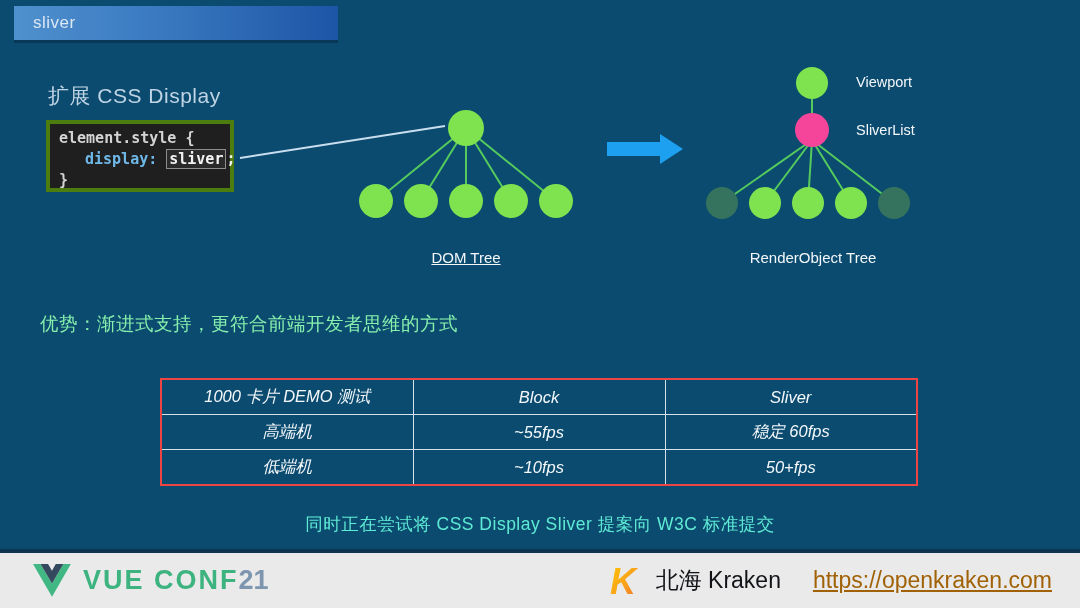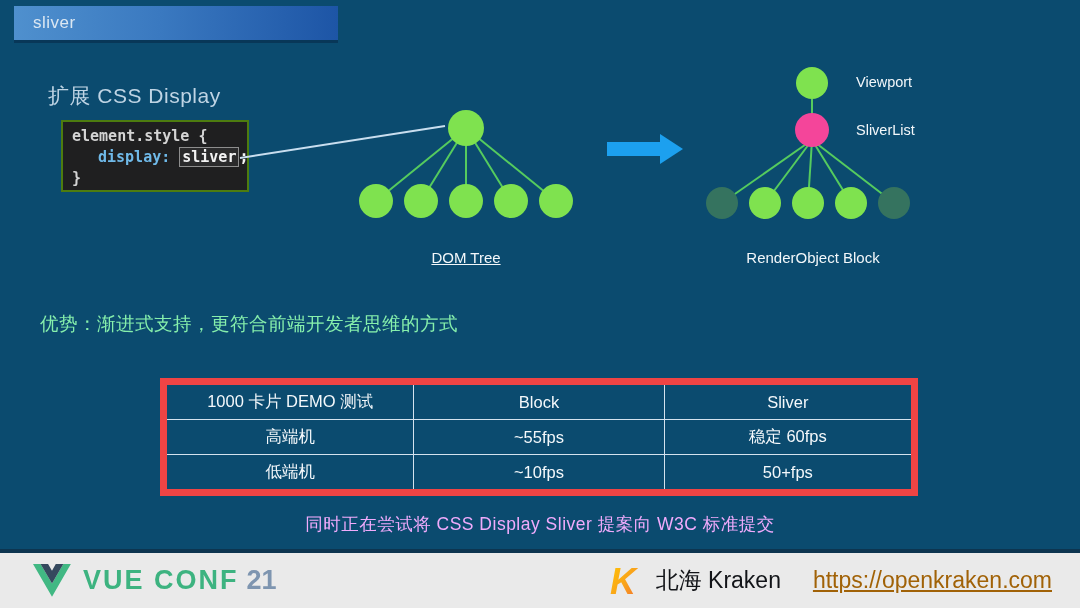--- a/index.html
+++ b/index.html
@@ -20,24 +20,24 @@
 
   
   .page-title {
     position:absolute; left:48px; top:82px;
     color:#bfd4e4; font-size:21px; letter-spacing:.5px;
   }
 
   
   .code-block {
     position:absolute; left:46px; top:120px; width:188px; height:72px;
-    background:#1f1f20; border:2px solid #4d7c0f;
+    background:#1f1f20; border:4px solid #4d7c0f;
     font-family:"DejaVu Sans Mono","Liberation Mono",monospace;
     font-size:15px; font-weight:bold; line-height:21px;
-    color:#d4d4d4; padding:4px 0 0 9px; box-sizing:border-box; white-space:nowrap;margin-left:15px;
+    color:#d4d4d4; padding:4px 0 0 9px; box-sizing:border-box; white-space:nowrap;
   }
   .code-line .prop { color:#6fb9e8; margin-left:26px; margin-right:9px; }
   .code-line .value-box {
     color:#f2f2f2; border:1px solid #8d8d8d; padding:0 2px; background:#2a2a2b;
   }
   .code-line .semi { color:#f2f2f2; }
 
   
   svg.diagram { position:absolute; left:0; top:0; pointer-events:none; }
 
@@ -51,41 +51,41 @@
 
   
   table.results {
     position:absolute; left:160px; top:378px; width:758px; height:102px;
     border-collapse:collapse; table-layout:fixed;
     color:#f4f8fb; font-size:16.5px; text-align:center;
   }
   table.results th, table.results td {
     border:1px solid #d4e2ee; font-weight:normal; height:34px; padding:0;
   }
-  table.results { border:7px solid #ef4444; }
+  table.results { border:2px solid #ef4444;font-style:italic; }
 
   .w3c-text {
     position:absolute; left:0; top:512px; width:1080px; text-align:center;
-    color:#f0abfc; font-size:17.5px; letter-spacing:.5px;
+    color:#5eead4; font-size:17.5px; letter-spacing:.5px;
   }
 
   
   .footer-divider {
     position:absolute; left:0; top:549px; width:1080px; height:4px; background:#0d3550;
   }
   .footer {
     position:absolute; left:0; top:553px; width:1080px; height:55px;
     background:#eaeaea; display:flex; align-items:center; justify-content:space-between;
     box-sizing:border-box; padding:0 28px 0 33px;
   }
   .footer-left { display:flex; align-items:center; }
   .vueconf-brand {
     margin-left:12px; color:#3db380; font-size:27px; font-weight:bold; letter-spacing:2px;
   }
-  .vueconf-year { margin-left:8px; color:#7e95b0; font-size:27px; font-weight:bold; }
+  .vueconf-year { color:#7e95b0; font-size:27px; font-weight:bold; }
   .footer-right { display:flex; align-items:center; }
   .kraken-name { margin-left:10px; color:#121418; font-size:23px; }
   .kraken-url {
     margin-left:32px; color:#a16207; font-size:23px; text-decoration:underline; cursor:pointer;
   }
 </style>
 </head>
 <body>
 
 <div class="slide">
@@ -150,21 +150,21 @@
       <circle cx="765" cy="203" r="16" fill="#7fe24f"></circle>
       <circle cx="808" cy="203" r="16" fill="#7fe24f"></circle>
       <circle cx="851" cy="203" r="16" fill="#7fe24f"></circle>
       <circle cx="894" cy="203" r="16" fill="#35735f"></circle>
     </g>
   </svg>
 
   <div class="node-label" style="left:856px; top:74px;">Viewport</div>
   <div class="node-label" style="left:856px; top:122px;">SliverList</div>
   <div class="diagram-label" style="left:396px; top:249px; width:140px;text-decoration:underline;">DOM Tree</div>
-  <div class="diagram-label" style="left:713px; top:249px; width:200px;">RenderObject Block</div>
+  <div class="diagram-label" style="left:713px; top:249px; width:200px;">RenderObject Tree</div>
 
   <div class="advantage-text">优势：渐进式支持，更符合前端开发者思维的方式</div>
 
   <table class="results">
     <tbody>
         <tr>
       <th>1000 卡片 DEMO 测试</th>
       <th>Block</th>
       <th>Sliver</th>
     </tr>

